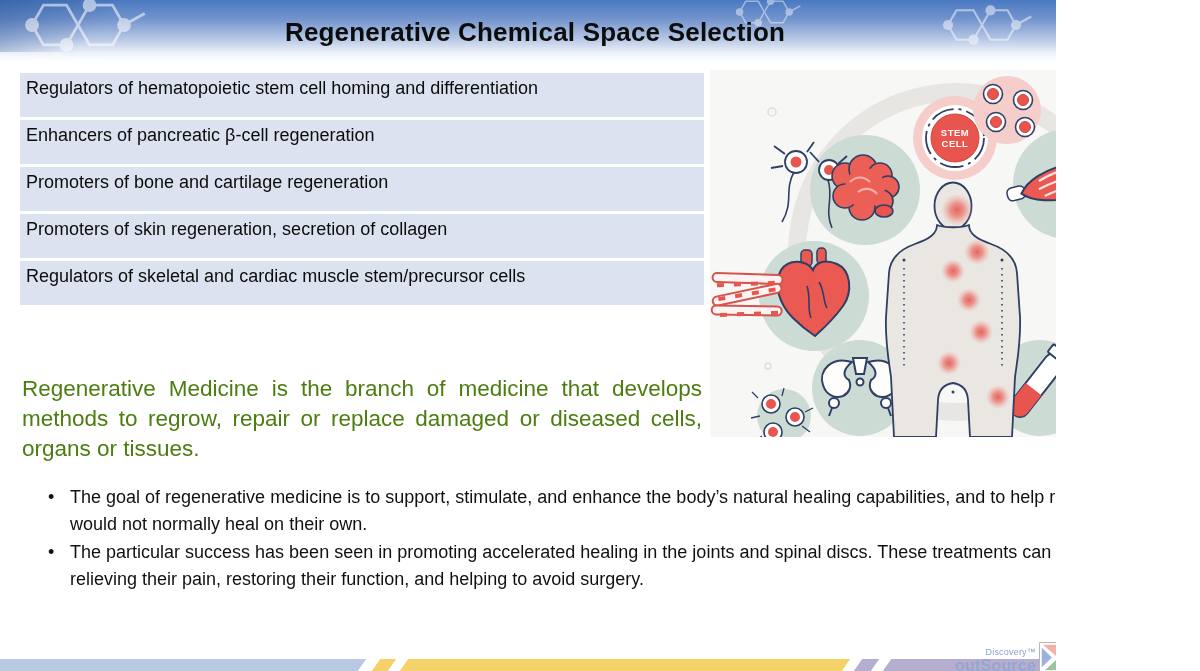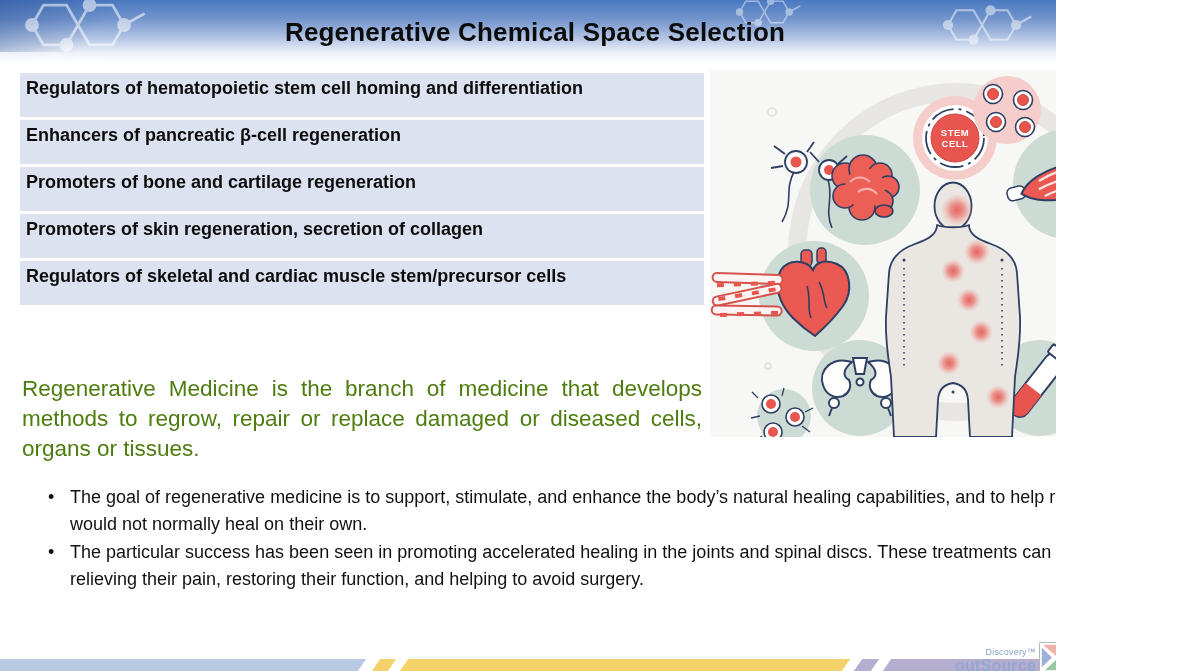--- a/index.html
+++ b/index.html
@@ -12,21 +12,21 @@
   .header .corner{position:absolute;left:0;top:0;width:130px;height:52px;
     background:linear-gradient(135deg,rgba(40,80,150,.45),rgba(40,80,150,0) 70%);}
   .header svg.mol{position:absolute;left:0;top:0;}
   .title{position:absolute;left:0;top:17px;width:1070px;text-align:center;
     font-size:26px;font-weight:bold;color:#0c0c0c;letter-spacing:.2px;}
 
   
   .tlist{position:absolute;left:20px;top:73px;width:684px;}
   .t-row{background:#dce2f0;min-height:44px;box-sizing:border-box;
     padding:2px 8px 0 6px;margin-bottom:3px;
-    font-size:18px;font-weight:bold;color:#0c0c0c;line-height:27px;}
+    font-size:18px;font-weight:normal;color:#0c0c0c;line-height:27px;}
 
   
   .illus{position:absolute;left:710px;top:70px;width:490px;height:367px;background:#e5e5e5;}
 
   
   .definition{position:absolute;left:22px;top:374px;width:680px;
     font-size:22.5px;font-weight:normal;color:#4d7c0f;line-height:30px;text-align:justify;}
 
   
   .bullets{position:absolute;left:28px;top:472px;width:1165px;margin:12px;padding:0;list-style:none;}

